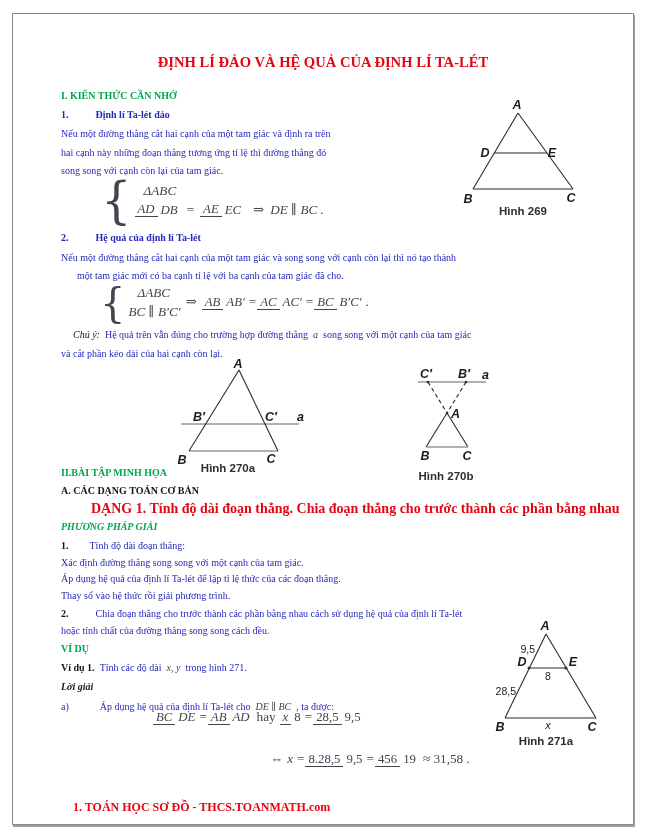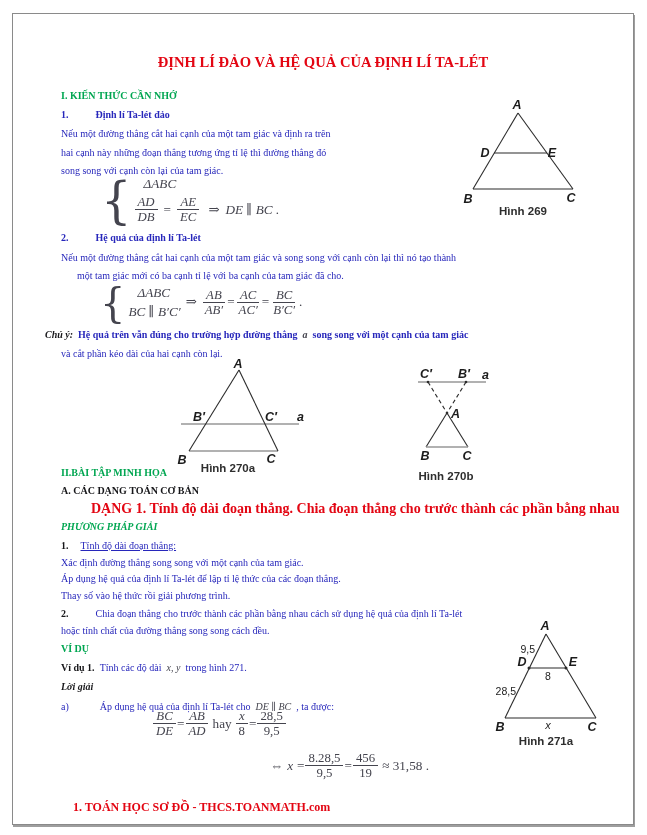--- a/index.html
+++ b/index.html
@@ -20,21 +20,21 @@
   .red{color:var(--red);}
   .mathtxt{color:var(--math);font-style:italic;}
   .flex{display:flex;align-items:baseline;gap:5px;}
   
   .formula{position:absolute;display:flex;align-items:center;color:var(--math);
            font-size:13.2px;white-space:nowrap;}
   .brace{font-family:"DejaVu Serif",serif;font-weight:300;line-height:1;color:var(--math);
          margin-right:3px;transform:scaleY(1.04);}
   .fcol{display:flex;flex-direction:column;align-items:flex-start;gap:3px;font-style:italic;}
   .frow{display:flex;align-items:center;gap:5px;}
-  .frac{display:inline-flex;flex-direction:column;align-items:center;
+  .frac{display:inline-flex;flex-direction:row;align-items:center;
         font-size:12.8px;line-height:14px;font-style:italic;}
   .frac .num{border-bottom:1px solid var(--math);padding:0 3px;}
   .frac .den{padding:0 3px;}
   .up{font-style:normal;}
   .op{font-style:normal;margin:0 1px;}
   .tri-indent{padding-left:9px;}
   .footer{position:absolute;left:60px;top:786px;font-weight:700;font-size:12px;color:var(--red);}
   
   .fig{position:absolute;}
   .figline{stroke:#2b2b2b;stroke-width:1.1;fill:none;}
@@ -104,21 +104,21 @@
         <span class="den">AC′</span>
       </span>
     <span class="op">=</span>
     <span class="frac">
         <span class="num">BC</span>
         <span class="den">B′C′</span>
       </span>
     <span class="op">.</span>
   </div>
 
-  <div class="line flex" style="left:32px;top:312px;font-weight:bold;">
+  <div class="line flex" style="left:60px;top:312px;">
     <span class="i black">Chú ý:</span>
     <span>Hệ quả trên vẫn đúng cho trường hợp đường thẳng</span>
     <span class="mathtxt">a</span>
     <span>song song với một cạnh của tam giác</span>
   </div>
   <div class="line" style="left:48px;top:331px;">và cắt phần kéo dài của hai cạnh còn lại.</div>
 
   <svg class="fig" style="left:148px;top:345px;" width="150" height="115" viewBox="0 0 150 115">
     <line class="figgray" x1="20" y1="65" x2="138" y2="65"></line>
     <line class="figgray" x1="28" y1="92" x2="117" y2="92"></line>
@@ -164,21 +164,21 @@
     <text class="figlbl" x="120" y="109" text-anchor="middle">C</text>
     <text class="figcap" x="72" y="122" text-anchor="middle">Hình 269</text>
   </svg>
 
   <div class="line b green" style="left:48px;top:450px;">II.BÀI TẬP MINH HỌA</div>
   <div class="line b black" style="left:48px;top:468px;">A. CÁC DẠNG TOÁN CƠ BẢN</div>
   <div class="line b red" style="left:78px;top:486px;font-size:14px;">DẠNG 1. Tính độ dài đoạn thẳng. Chia đoạn thẳng cho trước thành các phần bằng nhau</div>
   <div class="line b i green" style="left:48px;top:504px;">PHƯƠNG PHÁP GIẢI</div>
 
   <div class="line" style="left:48px;top:523px;">
-    <span class="b black">1.</span><span style="margin-left:12px;text-decoration:underline;">Tính độ dài đoạn thẳng:</span>
+    <span class="b black">1.</span><span style="margin-left:21px;">Tính độ dài đoạn thẳng:</span>
   </div>
   <div class="line" style="left:48px;top:540px;">Xác định đường thẳng song song với một cạnh của tam giác.</div>
   <div class="line" style="left:48px;top:556px;">Áp dụng hệ quả của định lí Ta-lét để lập tỉ lệ thức của các đoạn thẳng.</div>
   <div class="line" style="left:48px;top:573px;">Thay số vào hệ thức rồi giải phương trình.</div>
   <div class="line" style="left:48px;top:591px;">
     <span class="b black">2.</span><span style="margin-left:27px;">Chia đoạn thẳng cho trước thành các phần bằng nhau cách sử dụng hệ quả của định lí Ta-lét</span>
   </div>
   <div class="line" style="left:48px;top:608px;">hoặc tính chất của đường thẳng song song cách đều.</div>
 
   <div class="line b green" style="left:48px;top:626px;">VÍ DỤ</div>

